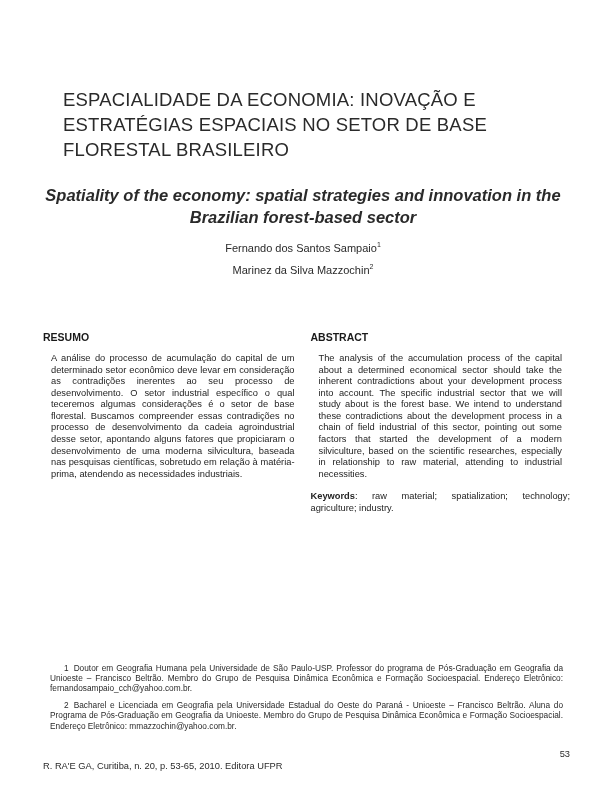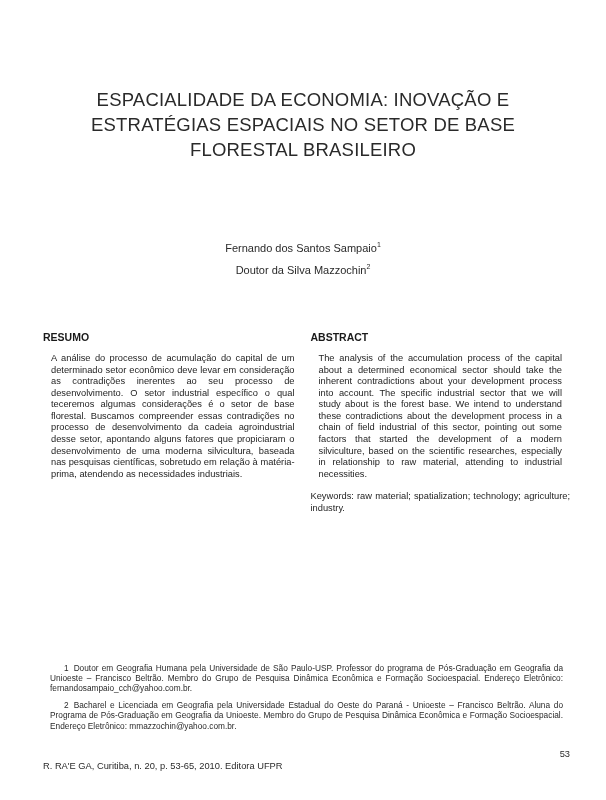--- a/index.html
+++ b/index.html
@@ -15,21 +15,20 @@
     background: #ffffff;
     font-family: "Liberation Sans", "DejaVu Sans", sans-serif;
     color: #1f1f1f;
     overflow: hidden;
   }
   .title {
     position: absolute;
     top: 76px;
     left: 63px;
     width: 480px;
-    text-align: center;
     font-size: 18.5px;
     line-height: 1.35;
     font-weight: 400;
     letter-spacing: 0.2px;
     color: #2a2a2a;
   }
   .subtitle {
     position: absolute;
     top: 170px;
     left: 43px;
@@ -77,21 +76,21 @@
     color: #242424;
   }
   .col-keywords {
     font-size: 9.3px;
     line-height: 1.245;
     text-align: justify;
     margin: 11px 0 0 0;
     color: #242424;
   }
   .col-keywords b {
-    font-weight: 400;
+    font-weight: 700;
   }
   .footnotes {
     position: absolute;
     top: 656px;
     left: 43px;
     width: 527px;
     font-size: 8.3px;
     line-height: 1.22;
     text-align: justify;
     color: #2a2a2a;
@@ -122,24 +121,25 @@
     top: 0;
   }
 </style>
 </head>
 <body>
 
 <div class="page">
 
   <h1 class="title">ESPACIALIDADE DA ECONOMIA: INOVAÇÃO E ESTRATÉGIAS ESPACIAIS NO SETOR DE BASE FLORESTAL BRASILEIRO</h1>
 
+  <h2 class="subtitle">Spatiality of the economy: spatial strategies and innovation in the Brazilian forest-based sector</h2>
 
   <div class="authors">
     <div><span>Fernando dos Santos Sampaio</span><sup>1</sup></div>
-    <div><span>Doutor da Silva Mazzochin</span><sup>2</sup></div>
+    <div><span>Marinez da Silva Mazzochin</span><sup>2</sup></div>
   </div>
 
   <div class="columns">
 
     <div class="column">
       <p class="col-header">RESUMO</p>
       <p class="col-body">A análise do processo de acumulação do capital de um determinado setor econômico deve levar em consideração as contradições inerentes ao seu processo de desenvolvimento. O setor industrial específico o qual teceremos algumas considerações é o setor de base florestal. Buscamos compreender essas contradições no processo de desenvolvimento da cadeia agroindustrial desse setor, apontando alguns fatores que propiciaram o desenvolvimento de uma moderna silvicultura, baseada nas pesquisas científicas, sobretudo em relação à matéria-prima, atendendo as necessidades industriais.</p>
     </div>
 
     <div class="column">

